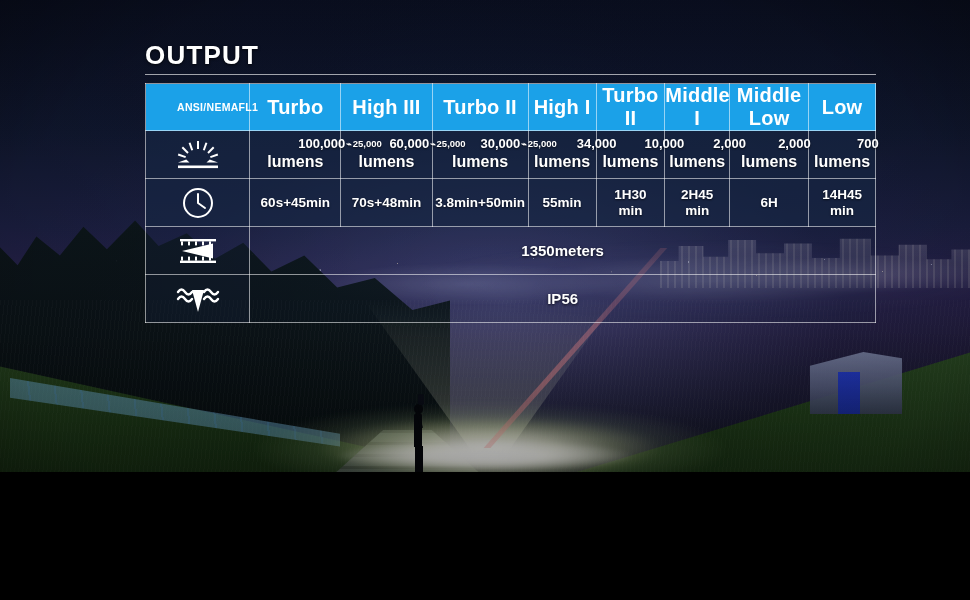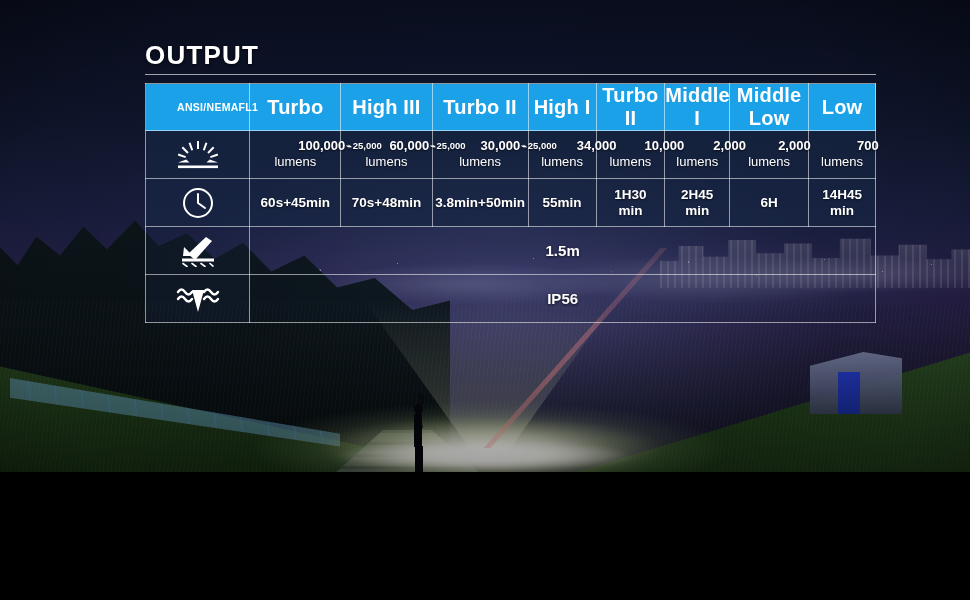--- a/index.html
+++ b/index.html
@@ -257,22 +257,22 @@
     font-weight: 700;
     vertical-align: 1px;
   }
   .cell-main .arrow {
     font-size: 9px;
     font-weight: 700;
     padding: 0 1px;
     vertical-align: 1px;
   }
   .cell-sub {
-    font-size: 13px;
-    font-weight: 400;
+    font-size: 16px;
+    font-weight: 700;
     line-height: 1.3;
     text-shadow: 0 1px 2px rgba(0,0,0,.65);
   }
   .cell-runtime {
     font-size: 13.5px;
     font-weight: 700;
     line-height: 1.18;
     text-shadow: 0 1px 2px rgba(0,0,0,.65);
   }
   .merged-value {
@@ -453,37 +453,46 @@
             <div class="cell-runtime"><span>6H</span></div>
           </td>
           <td>
             <div class="cell-runtime">
               <span>14H45</span><br>
               <span>min</span>
             </div>
           </td>
         </tr>
 
-
-
         <tr class="row-merged merged-row">
           <td class="icon-cell">
-            <svg class="ico" width="44" height="32" viewBox="0 0 44 32" aria-hidden="true">
+            <svg class="ico" width="44" height="30" viewBox="0 0 44 30" aria-hidden="true">
               <g fill="#ffffff">
-                <path d="M30 2 L36 6 L19 25 L12 19 Z"></path>
-                <path d="M8 12 L17 21 L7 21 Z"></path>
-                <rect x="6" y="23.5" width="32" height="3"></rect>
-                <path d="M7 28.5 l4 3 M16 28.5 l4 3 M25 28.5 l4 3 M34 28.5 l3 2.6" stroke="#ffffff" stroke-width="1.6" fill="none" stroke-linecap="round"></path>
+                <rect x="4" y="3" width="36" height="2.4"></rect>
+                <rect x="4" y="24.6" width="36" height="2.4"></rect>
+                <rect x="5" y="5.4" width="2" height="4"></rect>
+                <rect x="12" y="5.4" width="2" height="4"></rect>
+                <rect x="19" y="5.4" width="2" height="4"></rect>
+                <rect x="26" y="5.4" width="2" height="4"></rect>
+                <rect x="33" y="5.4" width="2" height="4"></rect>
+                <rect x="5" y="20.6" width="2" height="4"></rect>
+                <rect x="12" y="20.6" width="2" height="4"></rect>
+                <rect x="19" y="20.6" width="2" height="4"></rect>
+                <rect x="26" y="20.6" width="2" height="4"></rect>
+                <rect x="33" y="20.6" width="2" height="4"></rect>
+                <path d="M6 15 L37 7.5 L37 22.5 Z"></path>
               </g>
             </svg>
           </td>
           <td class="merged-cell" colspan="8">
-            <span class="merged-value">1.5m</span>
+            <span class="merged-value">1350meters</span>
           </td>
         </tr>
+
+
 
         <tr class="row-merged merged-row">
           <td class="icon-cell">
             <svg class="ico" width="46" height="30" viewBox="0 0 46 30" aria-hidden="true">
               <g stroke="#ffffff" fill="none" stroke-width="2.4" stroke-linecap="round">
                 <path d="M3 8 q3.5 -5 7 0 q3.5 5 7 0"></path>
                 <path d="M29 8 q3.5 -5 7 0 q3.5 5 7 0"></path>
                 <path d="M3 15 q3.5 -5 7 0 q3.5 5 7 0"></path>
                 <path d="M29 15 q3.5 -5 7 0 q3.5 5 7 0"></path>
               </g>

